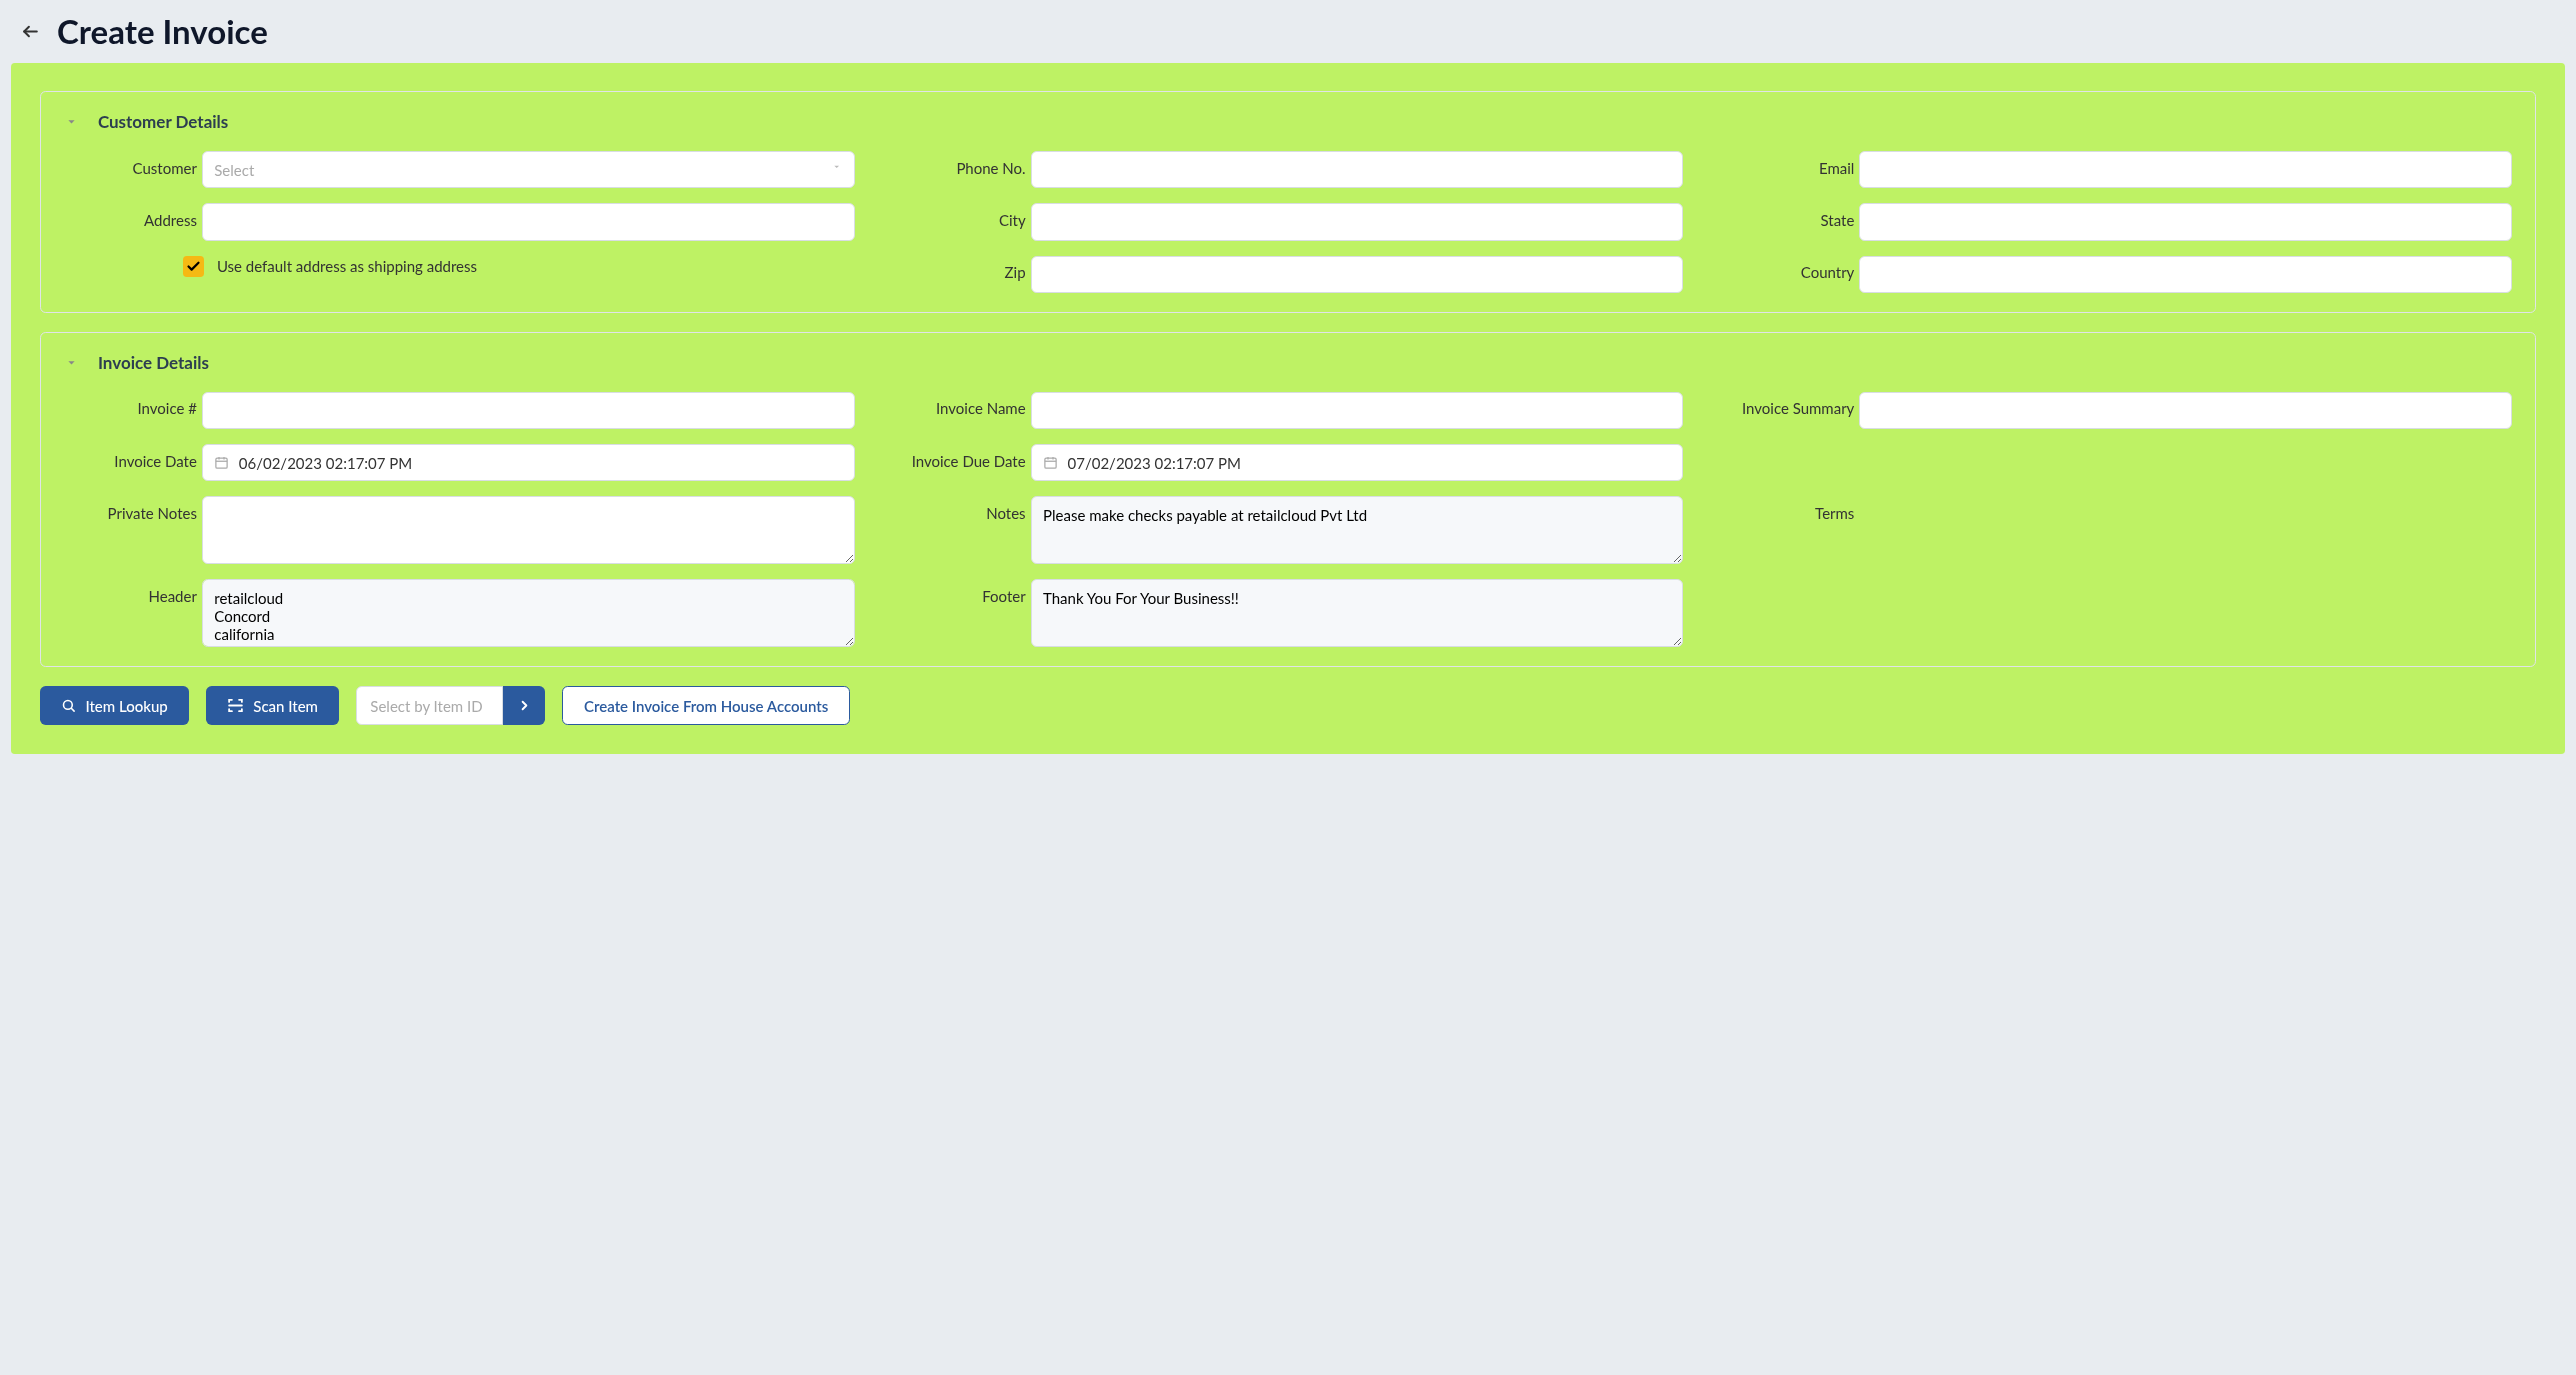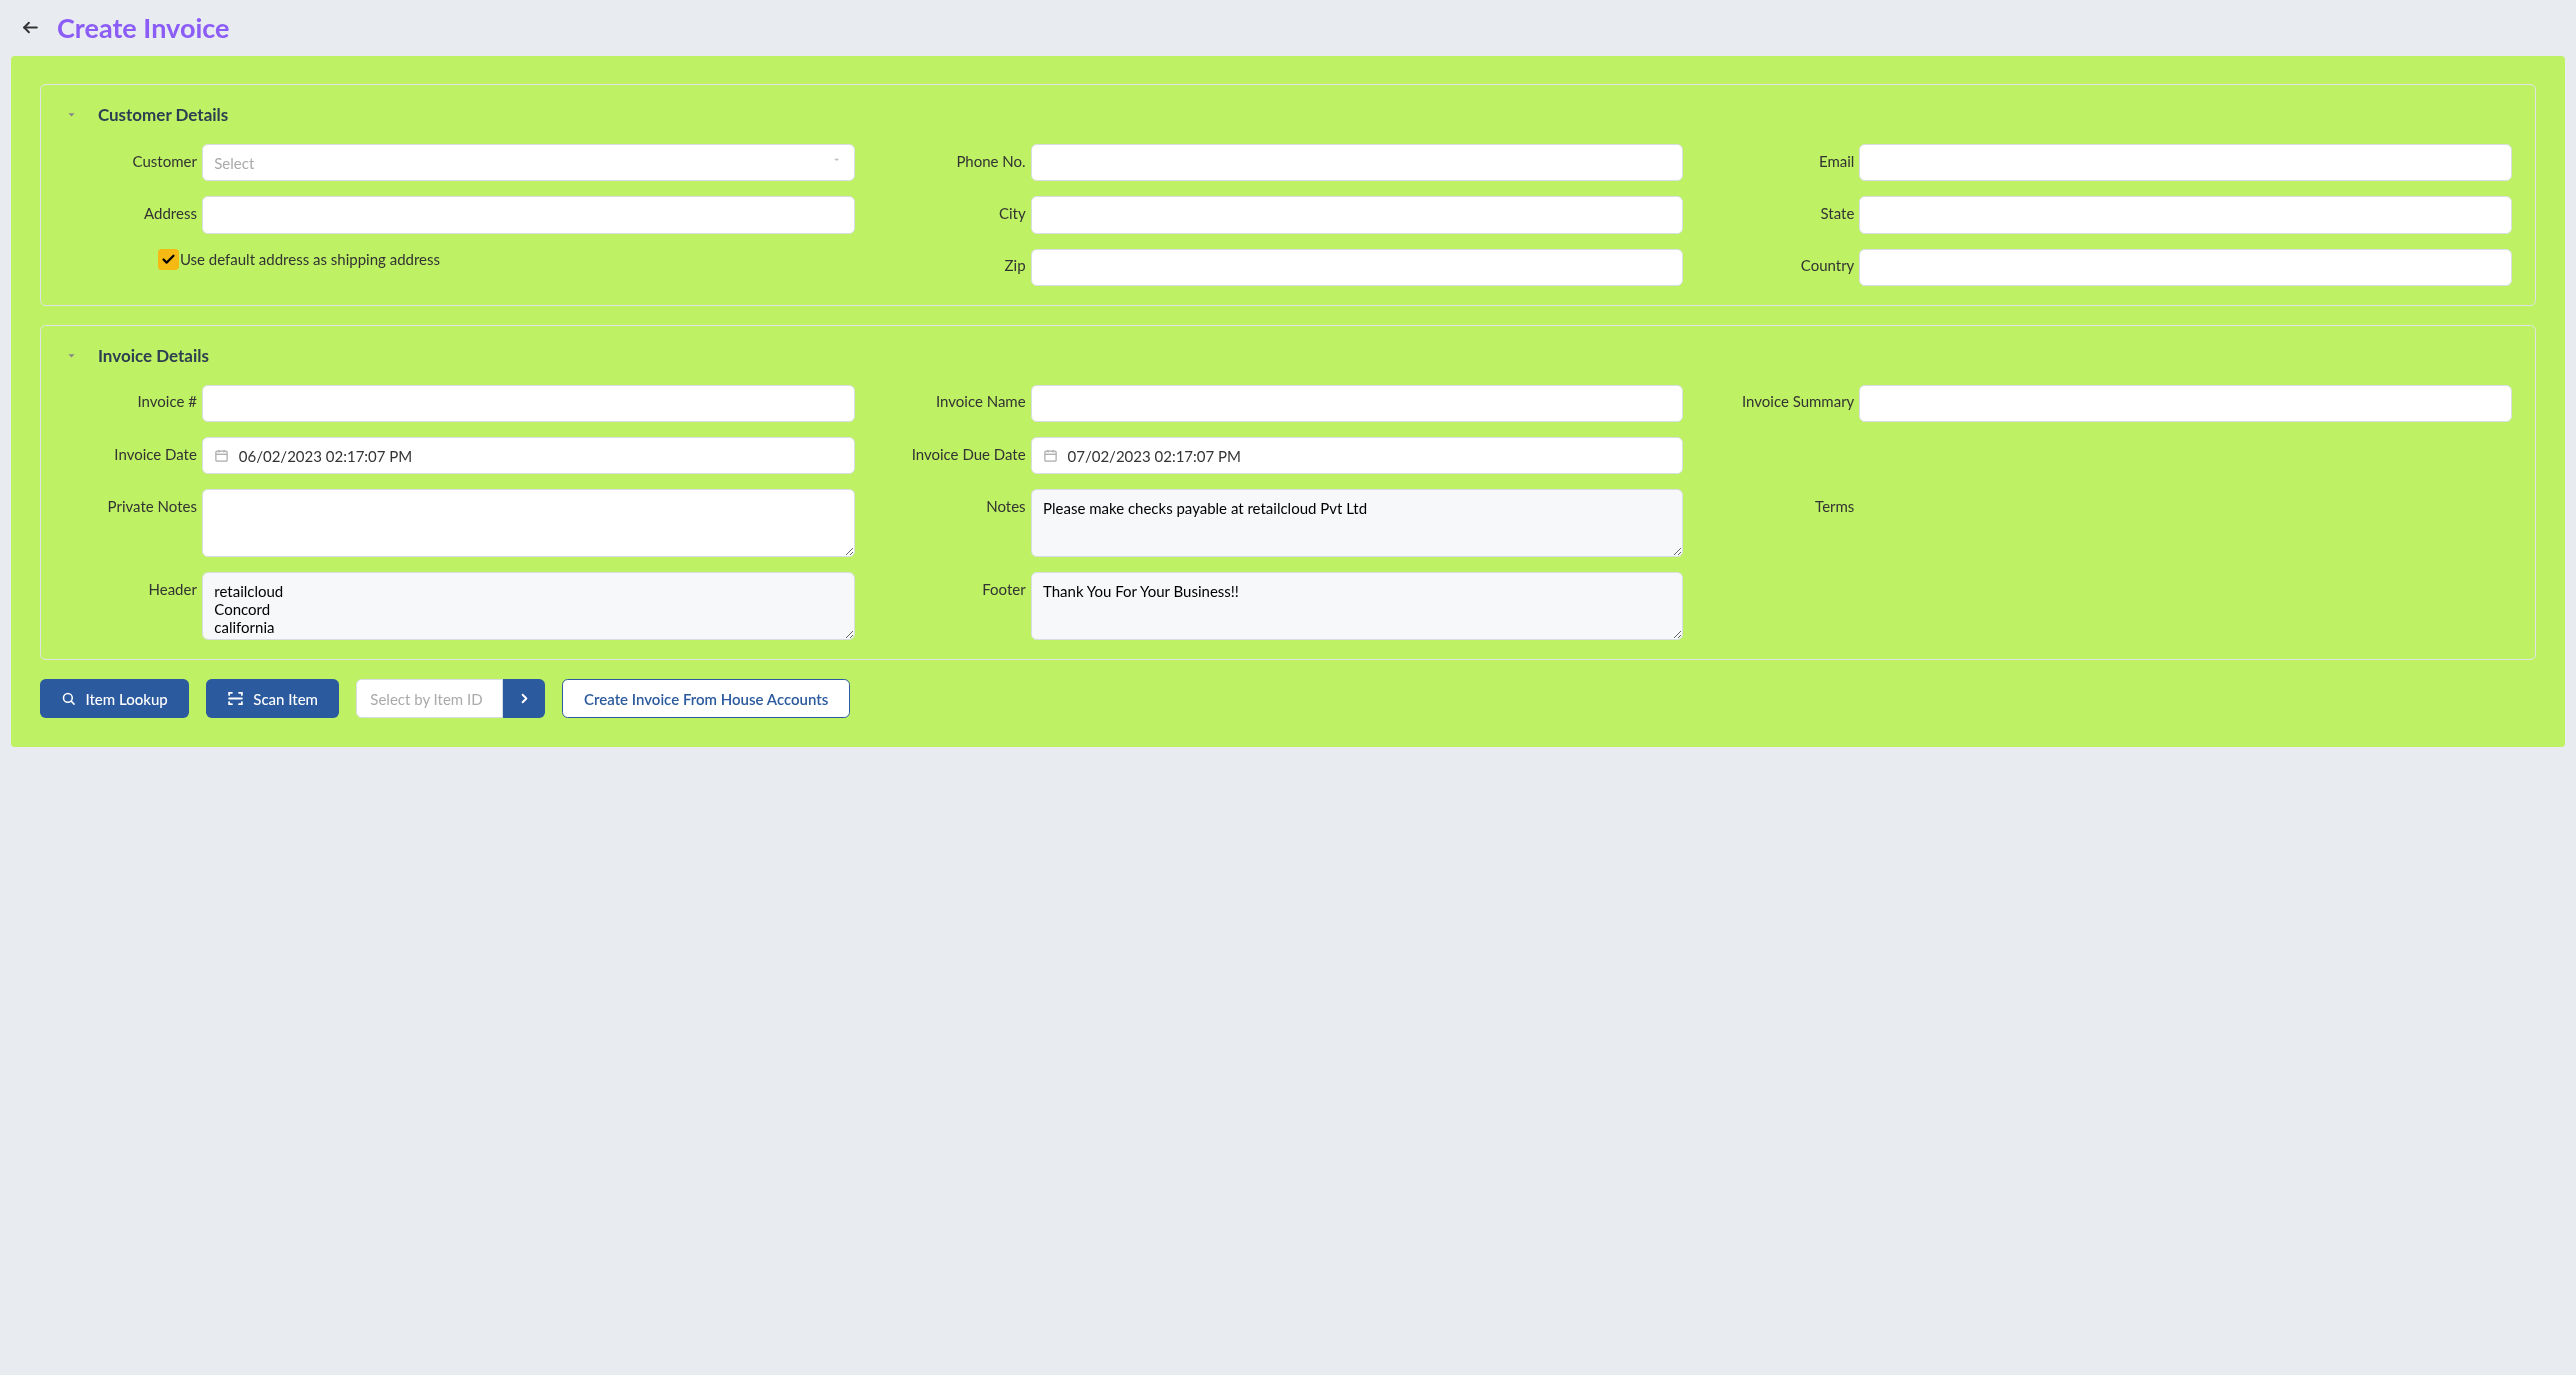--- a/index.html
+++ b/index.html
@@ -21,23 +21,23 @@
     }
     .back-arrow {
       cursor: pointer;
       display: flex;
       align-items: center;
       justify-content: center;
       width: 23px;
       height: 23px;
     }
     .page-title {
-      font-size: 27px;
+      font-size: 33px;
       font-weight: 700;
-      color: #8b5cf6;
+      color: #0f172a;
     }
     .content {
       background: #bef264;
       margin: 0 11.4px 11.4px 11.4px;
       padding: 28.5px;
       border-radius: 3.8px;
     }
     .section-box {
       border: 1px solid #e0e4e8;
       border-radius: 5.7px;
@@ -119,22 +119,22 @@
       display: flex;
       align-items: center;
       color: #999;
     }
     .date-input span {
       color: #333;
     }
     .checkbox-row {
       display: flex;
       align-items: center;
-      gap: 1px;
-      margin-left: 94px;
+      gap: 13px;
+      margin-left: 119px;
       text-align: center;
     }
     .checkbox {
       width: 21px;
       height: 21px;
       background: #f5b914;
       border-radius: 3.8px;
       display: flex;
       align-items: center;
       justify-content: center;

